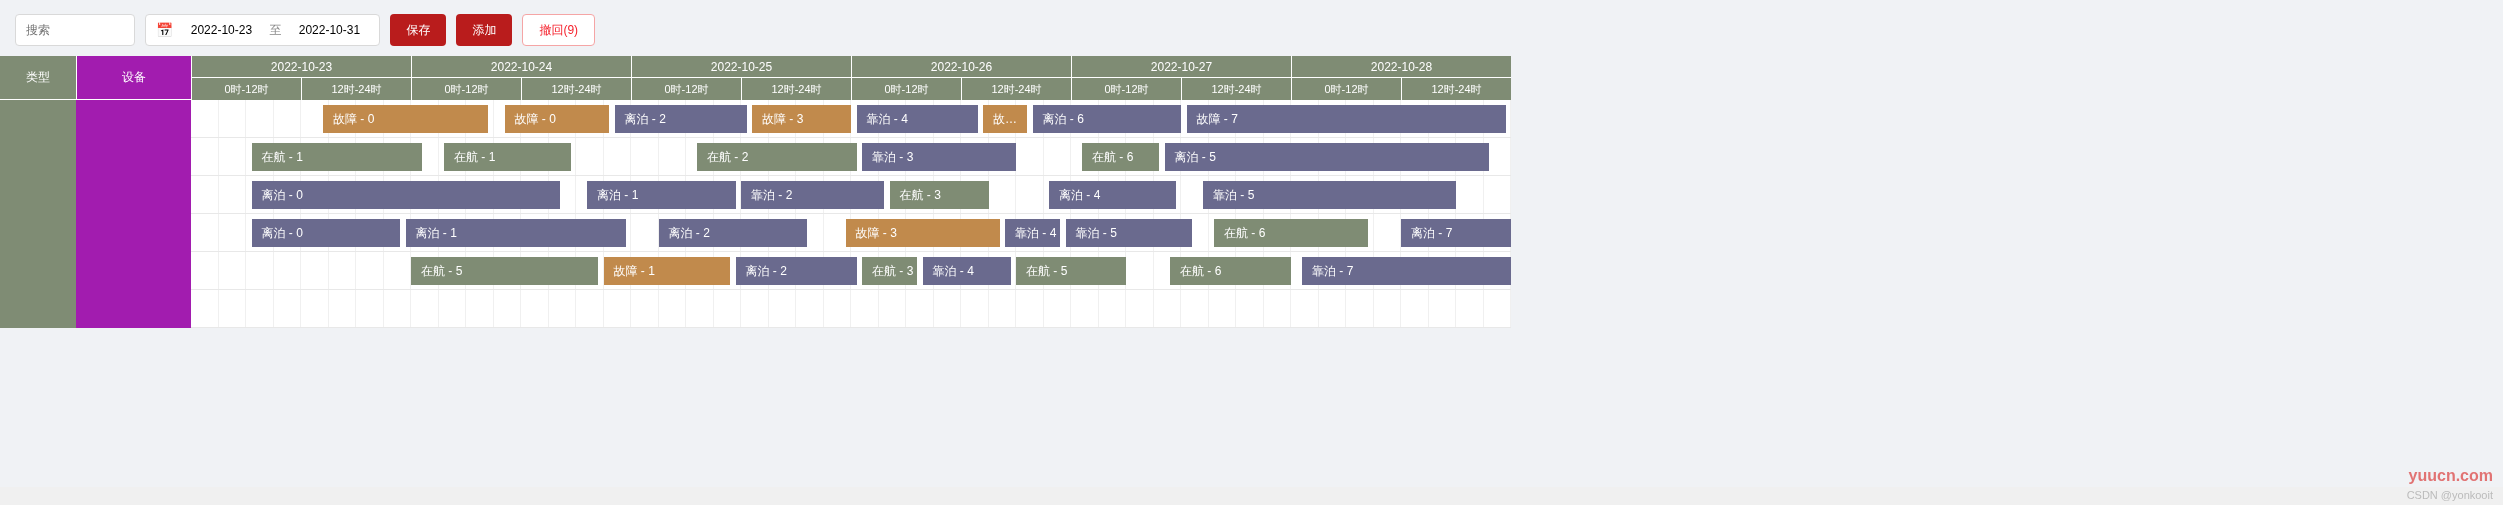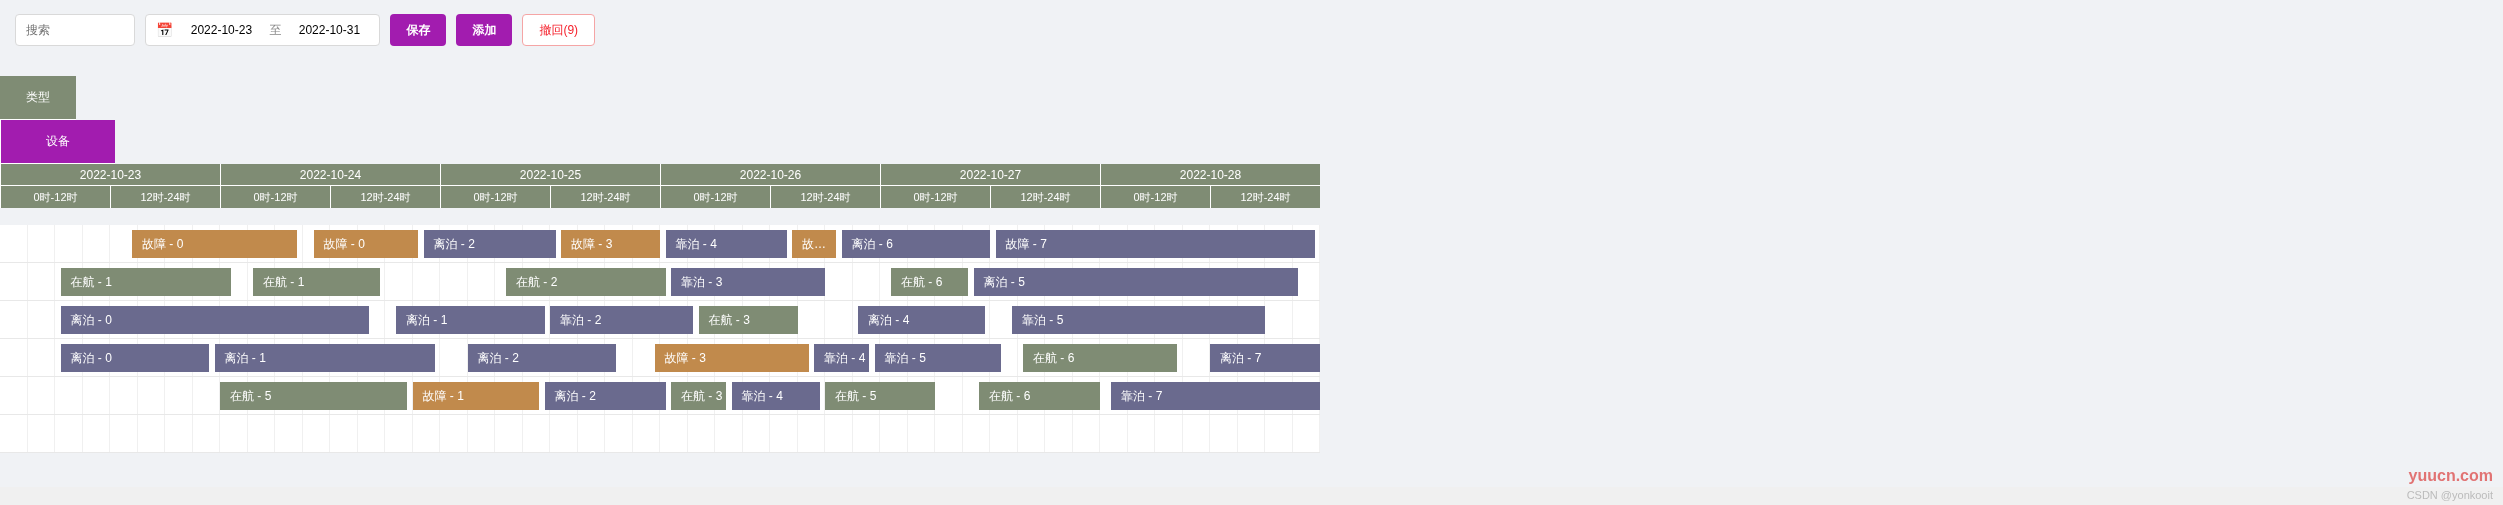--- a/index.html
+++ b/index.html
@@ -7,25 +7,25 @@
 .page { width: 2503px; height: 505px; background: #f0f2f5; position: relative; }
 
 
 .toolbar { height: 60px; display: flex; align-items: center; gap: 10px; padding: 0 15px; }
 .search-box { width: 120px; height: 32px; border: 1px solid #d9d9d9; border-radius: 4px; padding: 0 10px; font-size: 12px; background: #fff; }
 .date-wrap { display: flex; align-items: center; border: 1px solid #d9d9d9; border-radius: 4px; background: #fff; height: 32px; padding: 0 10px; gap: 8px; }
 .cal-icon { color: #bfbfbf; font-size: 14px; }
 .date-input { width: 80px; border: none; font-size: 12px; text-align: center; outline: none; }
 .sep { color: #888; font-size: 12px; }
 .btn { height: 32px; padding: 0 16px; border: none; border-radius: 4px; font-size: 12px; cursor: pointer; }
-.btn-primary { background: #a21caf; color: #fff; font-weight: bold; }
+.btn-primary { background: #b91c1c; color: #fff; }
 .btn-danger-ghost { background: #fff; color: #f5222d; border: 1px solid #f5a5a5; }
 
 
-.gantt { display: flex; position: absolute; top: 76px; left: 0; flex-direction: column; }
+.gantt { display: flex; position: absolute; top: 56px; left: 0; }
 .left-col { width: 76px; background: #7f8c74; color: #fff; }
 .left-col .header { height: 44px; border-bottom: 1px solid #fff; display: flex; align-items: center; justify-content: center; }
 .left-col .body { min-height: 228px; display: flex; align-items: center; justify-content: center; background: #fff; color: #333; border-left: 1px solid #e8e8e8; border-bottom: 1px solid #e8e8e8; }
 .equip-col { width: 115px; background: #a21caf; color: #fff; }
 .equip-col .header { height: 44px; border-left: 1px solid #fff; border-bottom: 1px solid #fff; display: flex; align-items: center; justify-content: center; }
 .equip-row { height: 38px; background: #fff; color: #333; border-left: 1px solid #e8e8e8; border-bottom: 1px solid #e8e8e8; display: flex; align-items: center; justify-content: center; }
 
 .timeline { position: relative; }
 .tl-header { background: #7f8c74; color: #fff; }
 .tl-row1 { display: flex; height: 22px; border-bottom: 1px solid #fff; }
@@ -97,21 +97,21 @@
             <div class="half-cell">12时-24时</div>
             <div class="half-cell">0时-12时</div>
             <div class="half-cell">12时-24时</div>
             <div class="half-cell">0时-12时</div>
             <div class="half-cell">12时-24时</div>
             <div class="half-cell">0时-12时</div>
             <div class="half-cell">12时-24时</div>
           </div>
       </div>
       <div id="tl-body">
-          <div class="tl-body-row" style="width: 1320px; margin-top: 17px;">
+          <div class="tl-body-row" style="width: 1320px;">
             <div class="grid-col" style="left: 0px;"></div>
             <div class="grid-col" style="left: 27.5px;"></div>
             <div class="grid-col" style="left: 55px;"></div>
             <div class="grid-col" style="left: 82.5px;"></div>
             <div class="grid-col" style="left: 110px;"></div>
             <div class="grid-col" style="left: 137.5px;"></div>
             <div class="grid-col" style="left: 165px;"></div>
             <div class="grid-col" style="left: 192.5px;"></div>
             <div class="grid-col" style="left: 220px;"></div>
             <div class="grid-col" style="left: 247.5px;"></div>

